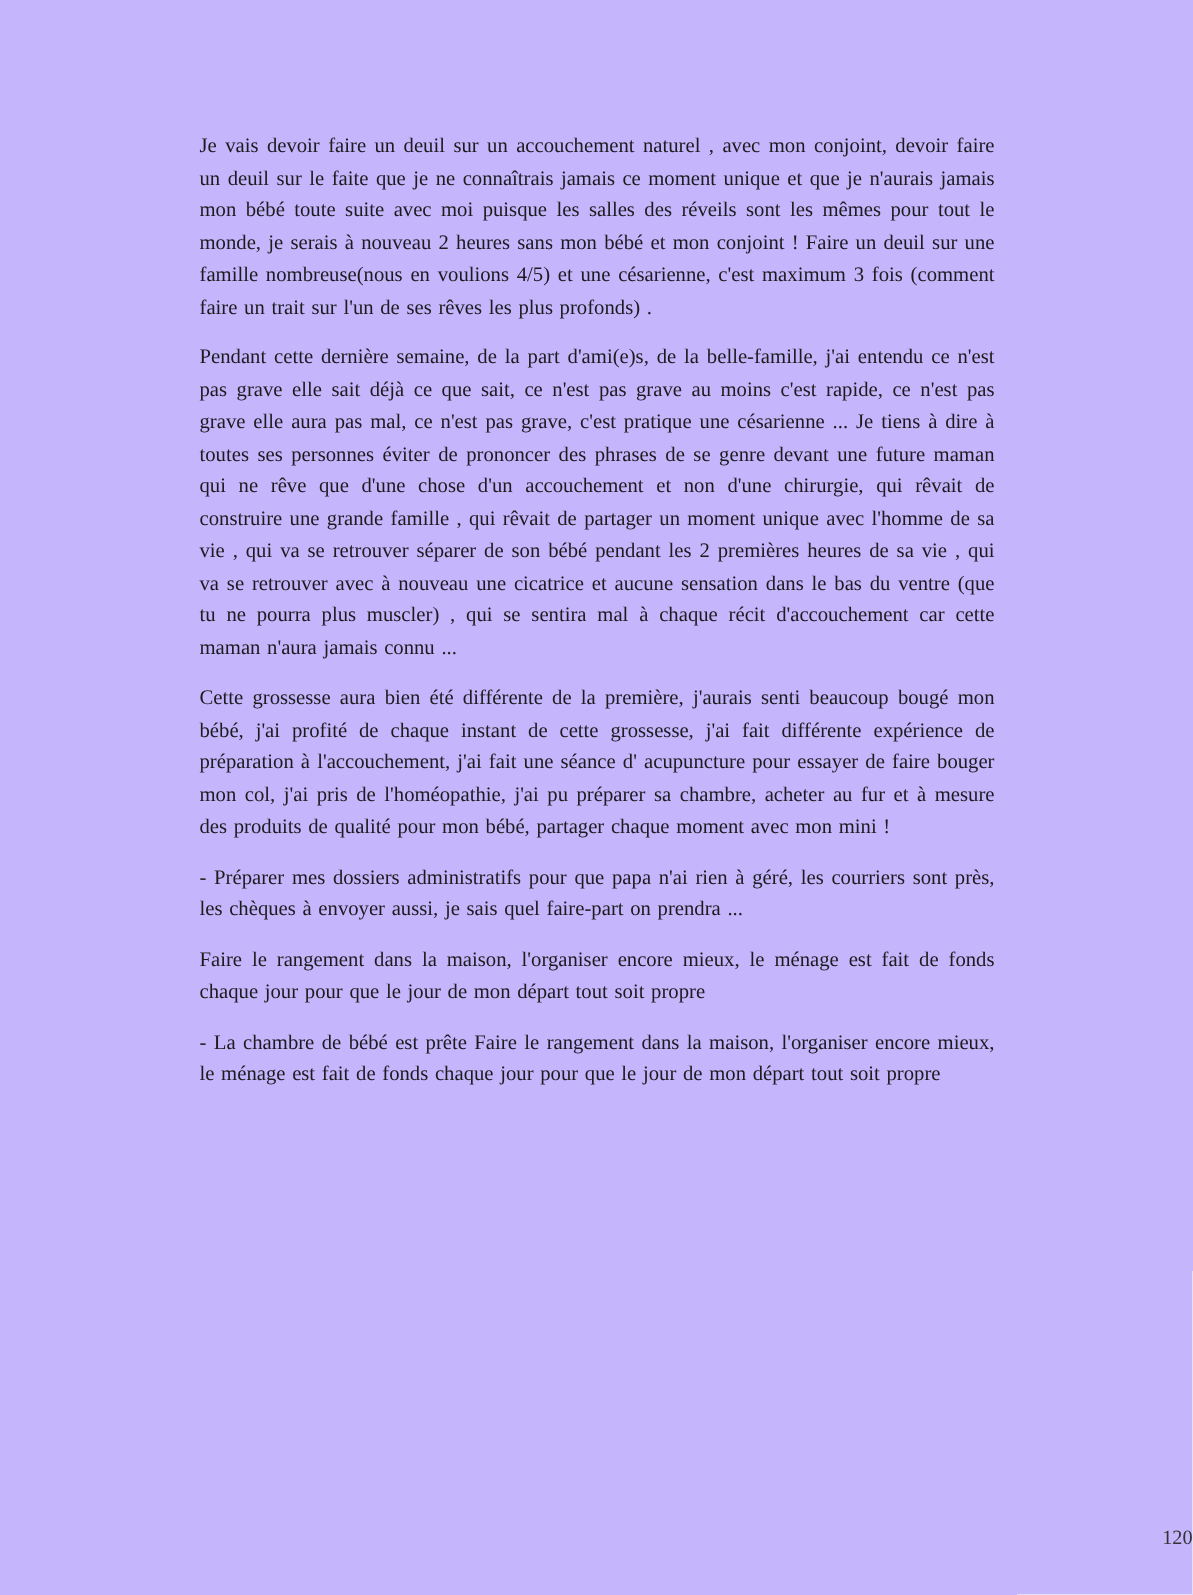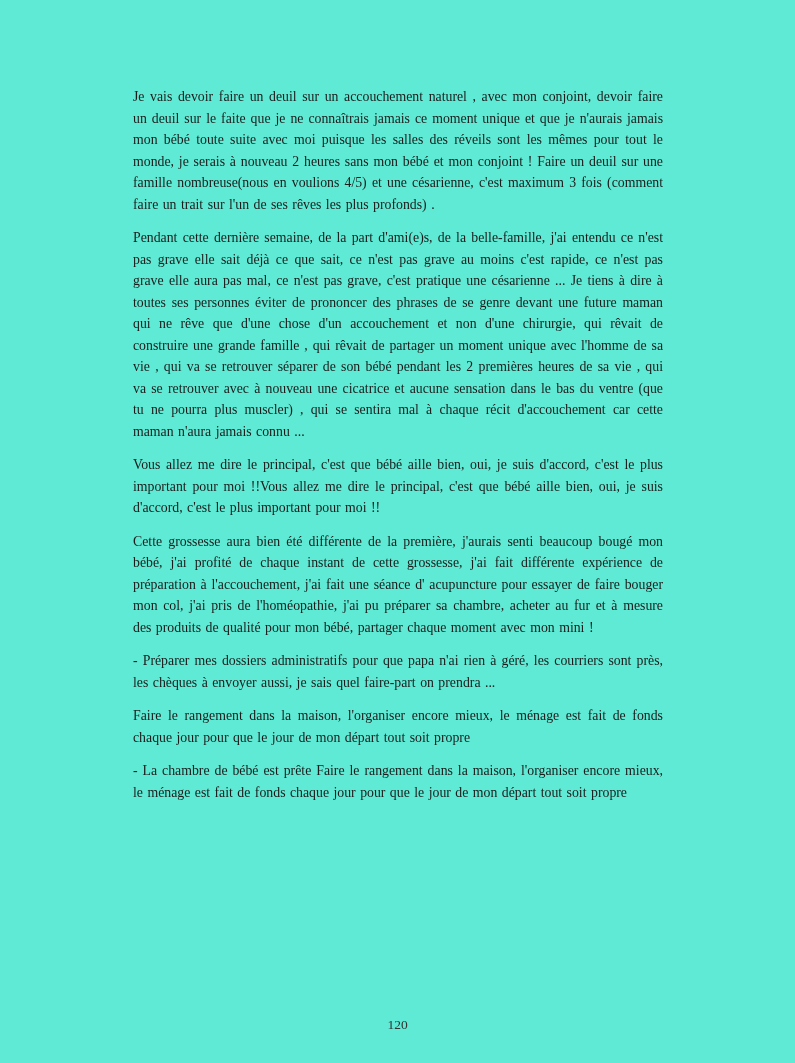--- a/index.html
+++ b/index.html
@@ -12,48 +12,47 @@
     height: 1063px;
     position: relative;
     overflow: hidden;
     font-family: "Liberation Serif", serif;
     color: #1c1c1c;
   }
   .page {
     width: 795px;
     height: 1063px;
     position: relative;
-    background: #5eead4;
+    background: #c4b5fd;
     box-sizing: border-box;
     padding: 86px 132px 0 133px;
   }
   .content p {
     margin: 0 0 12px 0;
     font-size: 13.8px;
     line-height: 21.5px;
     text-align: justify;
     word-spacing: 1px;
   }
   .footer {
     position: absolute;
     left: 0;
     right: 0;
     bottom: 30px;
-    text-align: center;
+    text-align: right;
     font-size: 13.5px;
     color: #333333;
   }
 </style>
 </head>
 <body>
 
 <div class="page">
   <div class="content">
     <p>Je vais devoir faire un deuil sur un accouchement naturel , avec mon conjoint, devoir faire un deuil sur le faite que je ne connaîtrais jamais ce moment unique et que je n'aurais jamais mon bébé toute suite avec moi puisque les salles des réveils sont les mêmes pour tout le monde, je serais à nouveau 2 heures sans mon bébé et mon conjoint ! Faire un deuil sur une famille nombreuse(nous en voulions 4/5) et une césarienne, c'est maximum 3 fois (comment faire un trait sur l'un de ses rêves les plus profonds) .</p>
     <p>Pendant cette dernière semaine, de la part d'ami(e)s, de la belle-famille, j'ai entendu ce n'est pas grave elle sait déjà ce que sait, ce n'est pas grave au moins c'est rapide, ce n'est pas grave elle aura pas mal, ce n'est pas grave, c'est pratique une césarienne ... Je tiens à dire à toutes ses personnes éviter de prononcer des phrases de se genre devant une future maman qui ne rêve que d'une chose d'un accouchement et non d'une chirurgie, qui rêvait de construire une grande famille , qui rêvait de partager un moment unique avec l'homme de sa vie , qui va se retrouver séparer de son bébé pendant les 2 premières heures de sa vie , qui va se retrouver avec à nouveau une cicatrice et aucune sensation dans le bas du ventre (que tu ne pourra plus muscler) , qui se sentira mal à chaque récit d'accouchement car cette maman n'aura jamais connu ...</p>
-    <p>Vous allez me dire le principal, c'est que bébé aille bien, oui, je suis d'accord, c'est le plus important pour moi !!Vous allez me dire le principal, c'est que bébé aille bien, oui, je suis d'accord, c'est le plus important pour moi !!</p>
     <p>Cette grossesse aura bien été différente de la première, j'aurais senti beaucoup bougé mon bébé, j'ai profité de chaque instant de cette grossesse, j'ai fait différente expérience de préparation à l'accouchement, j'ai fait une séance d' acupuncture pour essayer de faire bouger mon col, j'ai pris de l'homéopathie, j'ai pu préparer sa chambre, acheter au fur et à mesure des produits de qualité pour mon bébé, partager chaque moment avec mon mini !</p>
     <p>- Préparer mes dossiers administratifs pour que papa n'ai rien à géré, les courriers sont près, les chèques à envoyer aussi, je sais quel faire-part on prendra ...</p>
     <p>Faire le rangement dans la maison, l'organiser encore mieux, le ménage est fait de fonds chaque jour pour que le jour de mon départ tout soit propre</p>
     <p>- La chambre de bébé est prête Faire le rangement dans la maison, l'organiser encore mieux, le ménage est fait de fonds chaque jour pour que le jour de mon départ tout soit propre</p>
   </div>
   <div class="footer">120</div>
 </div>
 
 </body></html>

